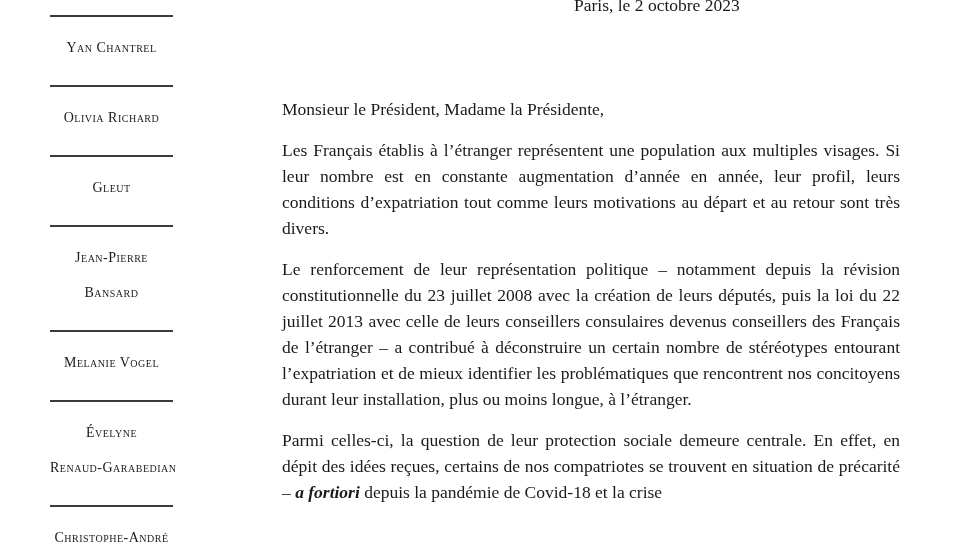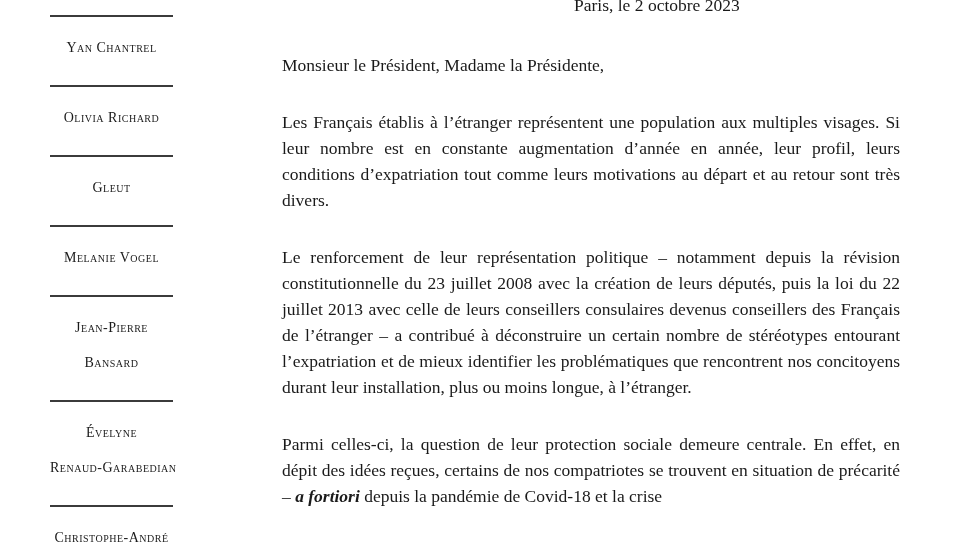--- a/index.html
+++ b/index.html
@@ -53,26 +53,26 @@
   }
 
   
   .body-col {
     position: absolute;
     left: 282px;
     top: 0;
     width: 618px;
   }
   .salutation {
-    margin-top: 52px;
+    margin-top: 96px;
     font-size: 17.5px;
     line-height: 26px;
   }
   .paragraphs p {
-    margin: 31px 0 0 0;
+    margin: 15px 0 0 0;
     font-size: 17.5px;
     line-height: 26px;
     text-align: justify;
     text-justify: inter-word;
   }
   .italic { font-style: italic; font-weight: bold; }
 </style>
 </head>
 <body>
 
@@ -86,26 +86,26 @@
       <div class="sig-entry">
         <div class="sig-rule"></div>
         <div class="sig-name">Olivia Richard</div>
       </div>
       <div class="sig-entry">
         <div class="sig-rule"></div>
         <div class="sig-name">Gleut</div>
       </div>
       <div class="sig-entry">
         <div class="sig-rule"></div>
-        <div class="sig-name">Melanie Vogel</div>
+        <div class="sig-name">Jean-Pierre</div>
+        <div class="sig-name">Bansard</div>
       </div>
       <div class="sig-entry">
         <div class="sig-rule"></div>
-        <div class="sig-name">Jean-Pierre</div>
-        <div class="sig-name">Bansard</div>
+        <div class="sig-name">Melanie Vogel</div>
       </div>
       <div class="sig-entry">
         <div class="sig-rule"></div>
         <div class="sig-name">Évelyne</div>
         <div class="sig-name">Renaud-Garabedian</div>
       </div>
       <div class="sig-entry">
         <div class="sig-rule"></div>
         <div class="sig-name">Christophe-André</div>
       </div>

